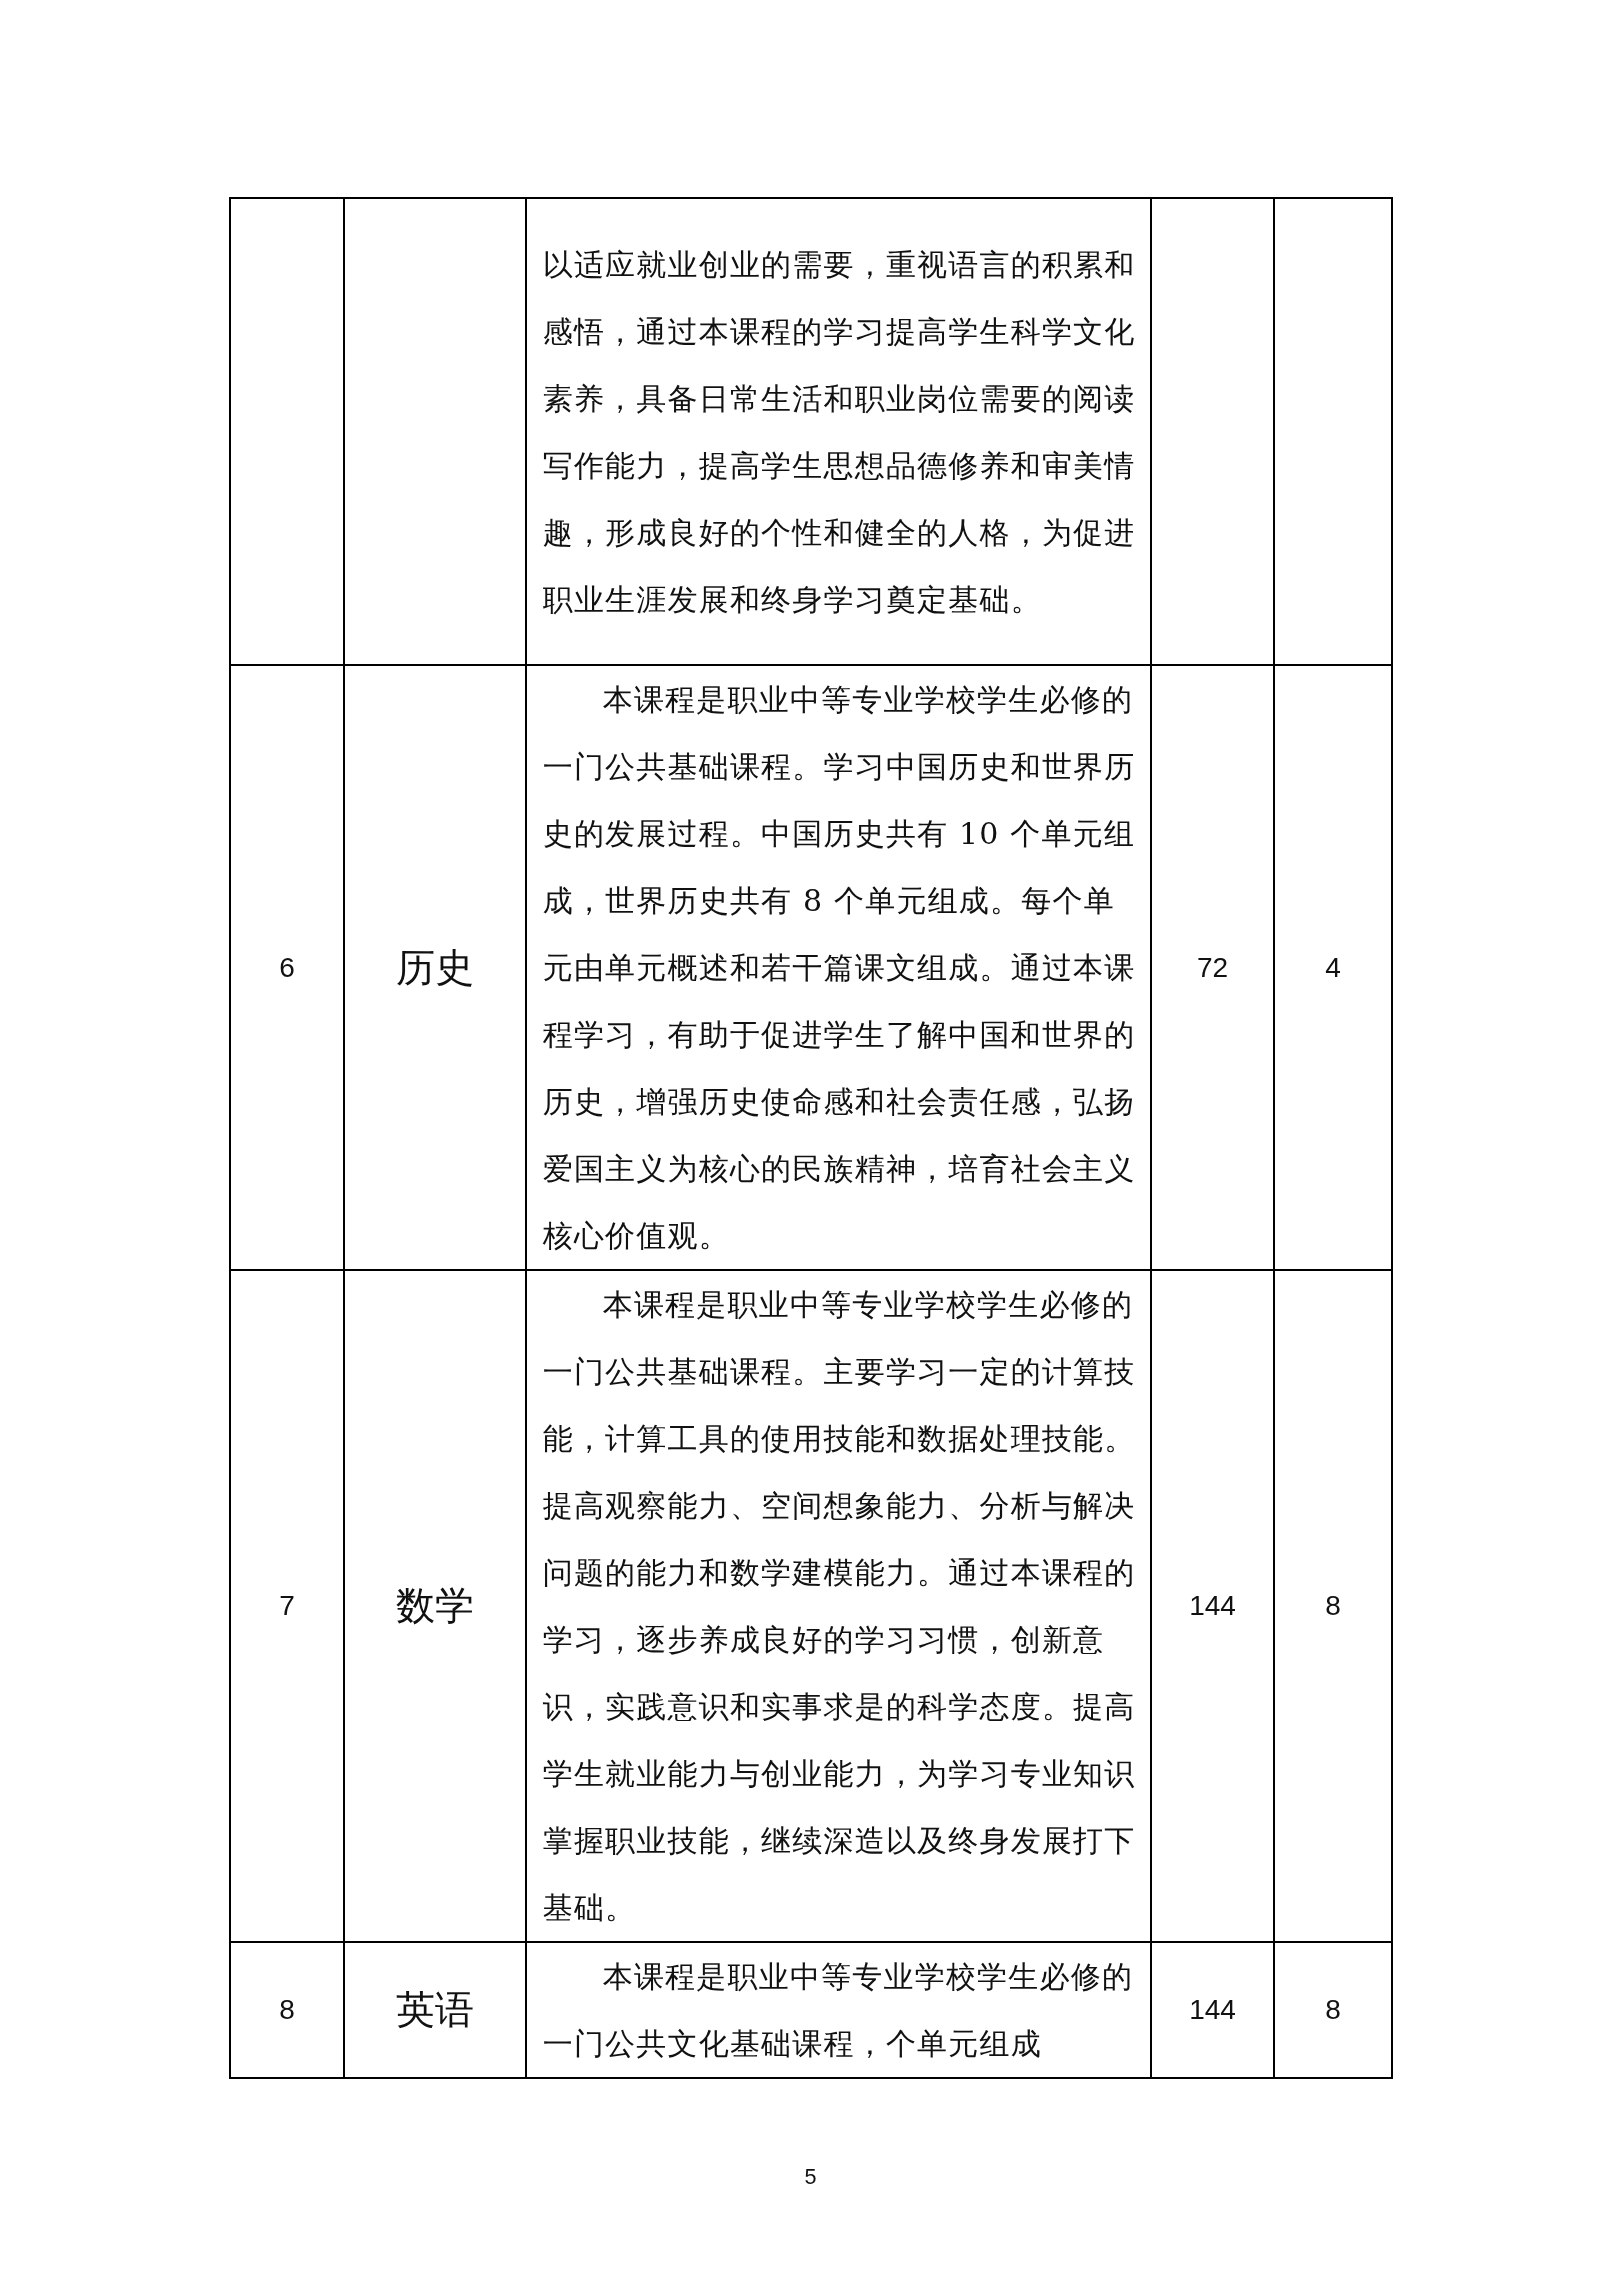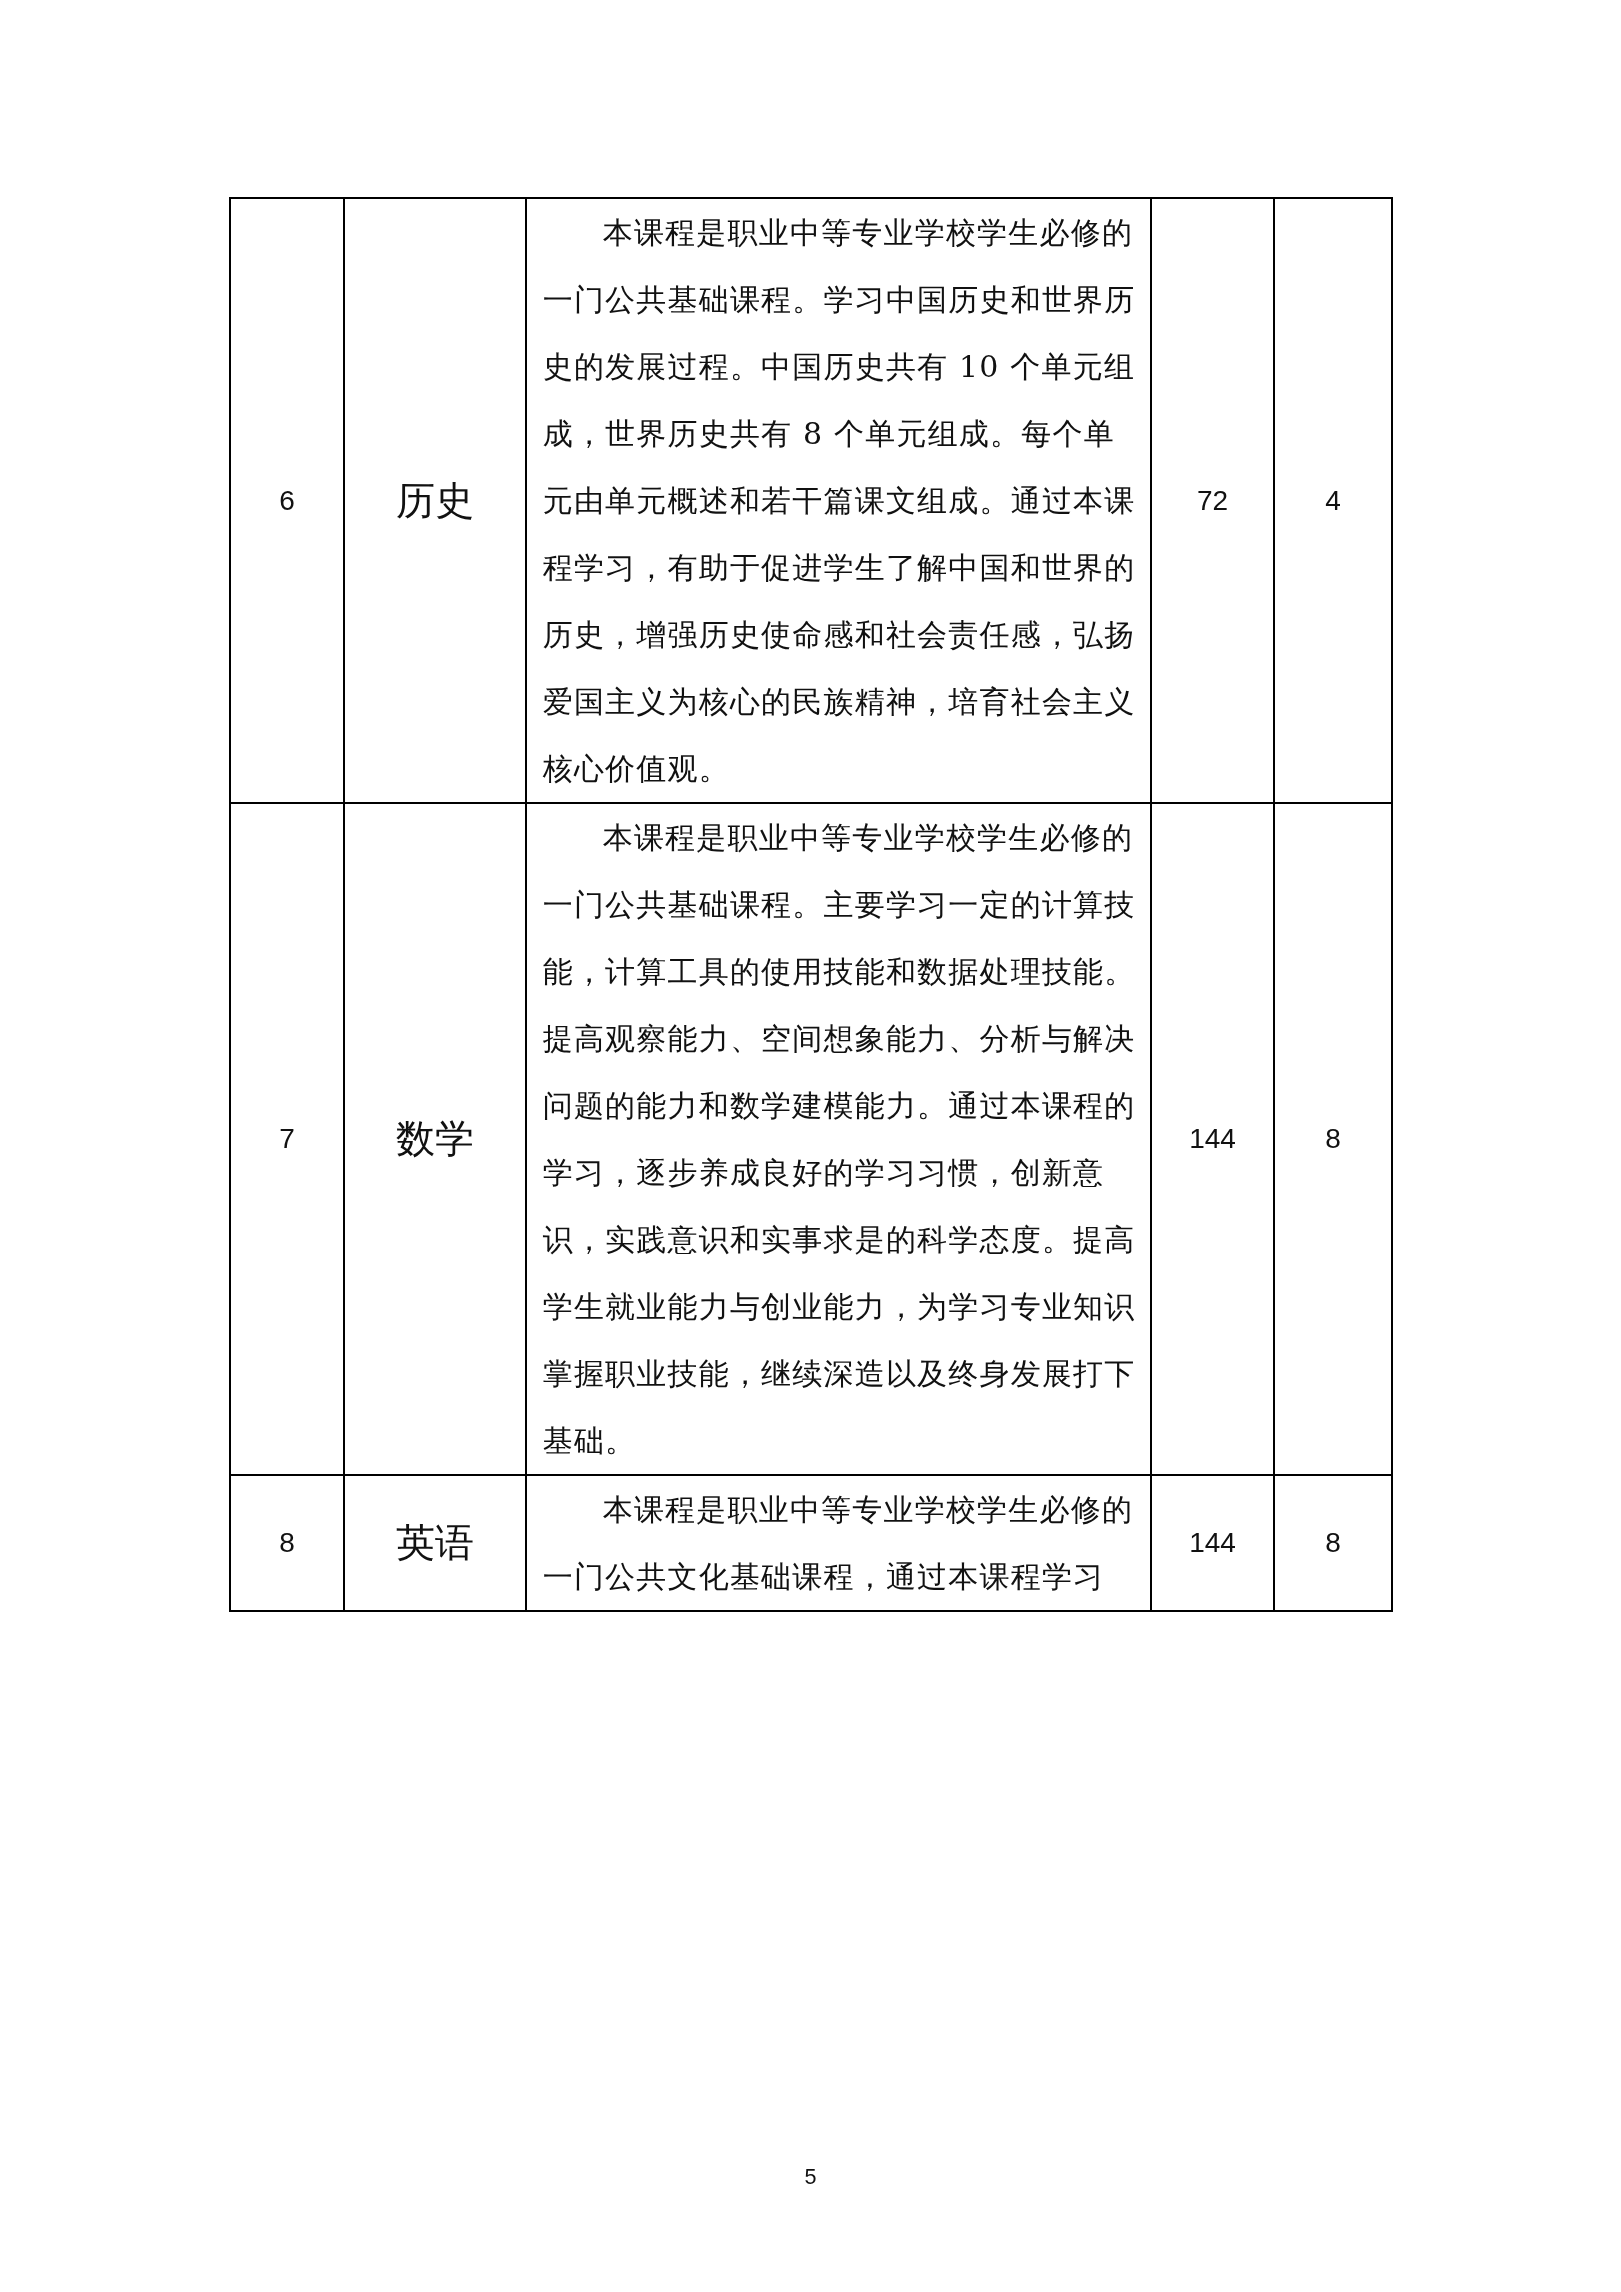--- a/index.html
+++ b/index.html
@@ -24,20 +24,29 @@
 
 <table class="course-table">
   <colgroup>
       <col class="c1">
       <col class="c2">
       <col class="c3">
       <col class="c4">
       <col class="c5">
     </colgroup>
   <tbody>
+    <tr class="r0">
+      <td class="num"></td>
+      <td class="name"></td>
+      <td class="desc">
+        <p>以适应就业创业的需要，重视语言的积累和感悟，通过本课程的学习提高学生科学文化素养，具备日常生活和职业岗位需要的阅读写作能力，提高学生思想品德修养和审美情趣，形成良好的个性和健全的人格，为促进职业生涯发展和终身学习奠定基础。</p>
+      </td>
+      <td class="num"></td>
+      <td class="num"></td>
+    </tr>
     <tr class="r1">
       <td class="num">6</td>
       <td class="name">历史</td>
       <td class="desc">
         <p class="indent">本课程是职业中等专业学校学生必修的一门公共基础课程。学习中国历史和世界历史的发展过程。中国历史共有 10 个单元组成，世界历史共有 8 个单元组成。每个单元由单元概述和若干篇课文组成。通过本课程学习，有助于促进学生了解中国和世界的历史，增强历史使命感和社会责任感，弘扬爱国主义为核心的民族精神，培育社会主义核心价值观。</p>
       </td>
       <td class="num">72</td>
       <td class="num">4</td>
     </tr>
     <tr class="r2">
@@ -46,21 +55,21 @@
       <td class="desc">
         <p class="indent">本课程是职业中等专业学校学生必修的一门公共基础课程。主要学习一定的计算技能，计算工具的使用技能和数据处理技能。提高观察能力、空间想象能力、分析与解决问题的能力和数学建模能力。通过本课程的学习，逐步养成良好的学习习惯，创新意识，实践意识和实事求是的科学态度。提高学生就业能力与创业能力，为学习专业知识掌握职业技能，继续深造以及终身发展打下基础。</p>
       </td>
       <td class="num">144</td>
       <td class="num">8</td>
     </tr>
     <tr class="r3">
       <td class="num">8</td>
       <td class="name">英语</td>
       <td class="desc">
-        <p class="indent">本课程是职业中等专业学校学生必修的一门公共文化基础课程，通过本课程学习</p>
+        <p class="indent">本课程是职业中等专业学校学生必修的一门公共文化基础课程，个单元组成</p>
       </td>
       <td class="num">144</td>
       <td class="num">8</td>
     </tr>
   </tbody>
 </table>
 
 <div class="page-number">5</div>
 
 

